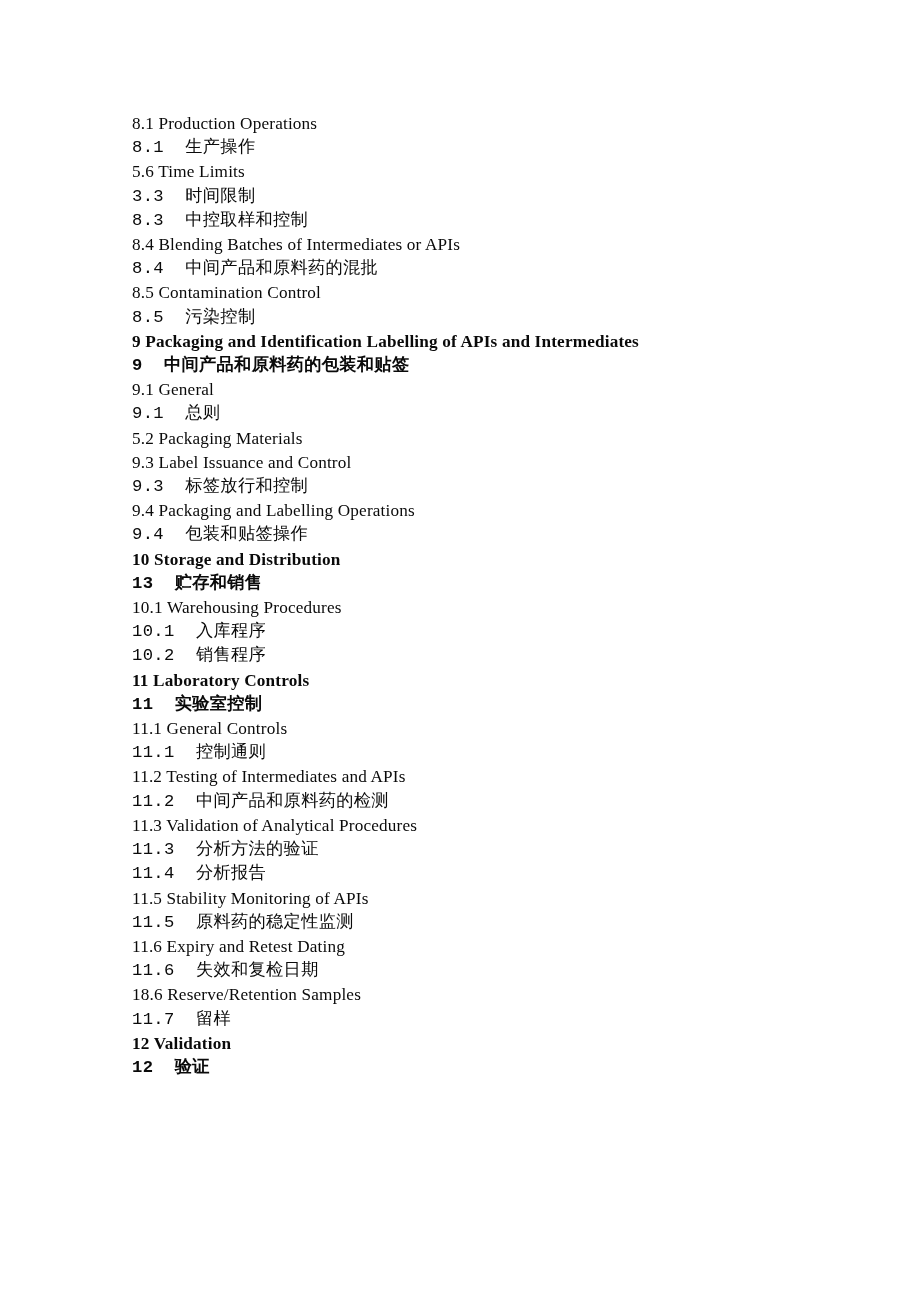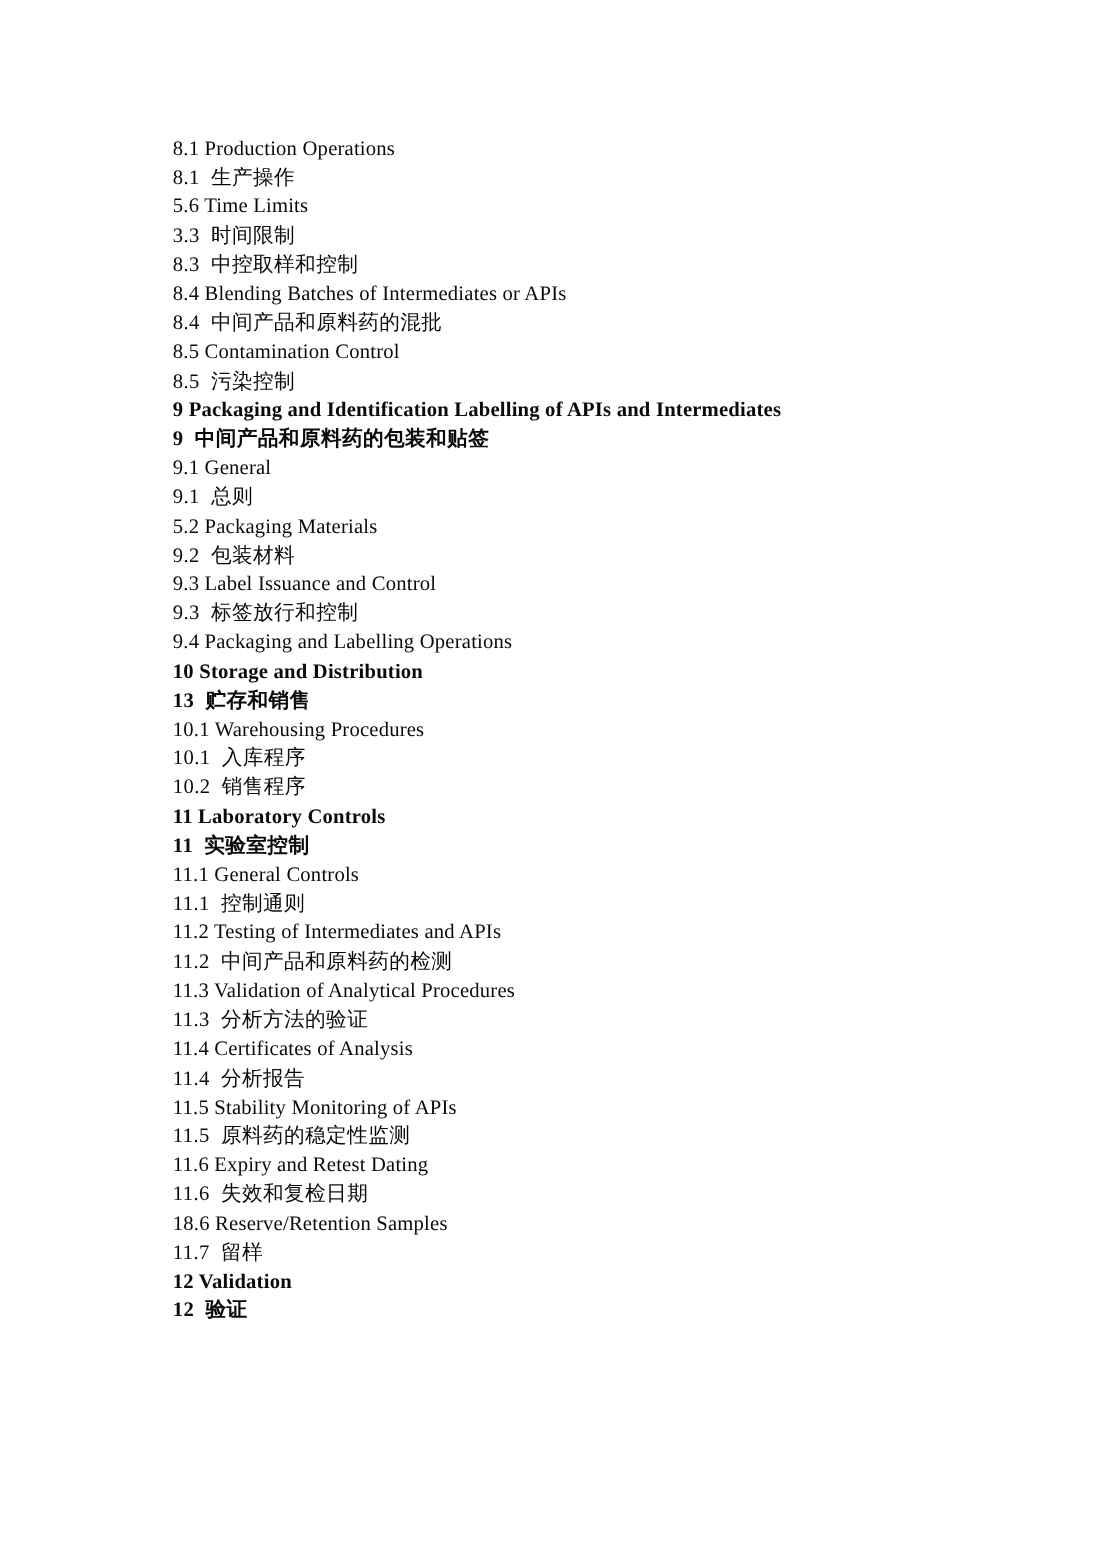--- a/index.html
+++ b/index.html
@@ -16,36 +16,36 @@
   #page {
     position: relative;
     width: 920px;
     height: 1302px;
     background: #ffffff;
     overflow: hidden;
     box-sizing: border-box;
   }
   #toc {
     position: absolute;
-    left: 144px;
+    left: 132px;
     top: 112px;
     width: 700px;
   }
   .toc-line {
     font-size: 17.2px;
     line-height: 24.2px;
     color: #0a0a0a;
     white-space: pre;
     letter-spacing: 0.01em;
   }
   .toc-line.bold {
     font-weight: bold;
   }
   .toc-line.cn {
-    font-family: Liberation Serif, serif;
+    font-family: Liberation Mono, monospace;
     letter-spacing: 0.02em;
   }
   .toc-line.cn.bold {
     font-weight: bold;
   }
 </style>
 </head>
 <body>
 
 <div id="page">
@@ -57,38 +57,37 @@
       <div class="toc-line cn">8.3  中控取样和控制</div>
       <div class="toc-line">8.4 Blending Batches of Intermediates or APIs</div>
       <div class="toc-line cn">8.4  中间产品和原料药的混批</div>
       <div class="toc-line">8.5 Contamination Control</div>
       <div class="toc-line cn">8.5  污染控制</div>
       <div class="toc-line bold">9 Packaging and Identification Labelling of APIs and Intermediates</div>
       <div class="toc-line bold cn">9  中间产品和原料药的包装和贴签</div>
       <div class="toc-line">9.1 General</div>
       <div class="toc-line cn">9.1  总则</div>
       <div class="toc-line">5.2 Packaging Materials</div>
-      <div class="toc-line cn">9.2  包装材料</div>
       <div class="toc-line">9.3 Label Issuance and Control</div>
       <div class="toc-line cn">9.3  标签放行和控制</div>
       <div class="toc-line">9.4 Packaging and Labelling Operations</div>
+      <div class="toc-line cn">9.4  包装和贴签操作</div>
       <div class="toc-line bold">10 Storage and Distribution</div>
       <div class="toc-line bold cn">13  贮存和销售</div>
       <div class="toc-line">10.1 Warehousing Procedures</div>
       <div class="toc-line cn">10.1  入库程序</div>
       <div class="toc-line cn">10.2  销售程序</div>
       <div class="toc-line bold">11 Laboratory Controls</div>
       <div class="toc-line bold cn">11  实验室控制</div>
       <div class="toc-line">11.1 General Controls</div>
       <div class="toc-line cn">11.1  控制通则</div>
       <div class="toc-line">11.2 Testing of Intermediates and APIs</div>
       <div class="toc-line cn">11.2  中间产品和原料药的检测</div>
       <div class="toc-line">11.3 Validation of Analytical Procedures</div>
       <div class="toc-line cn">11.3  分析方法的验证</div>
-      <div class="toc-line">11.4 Certificates of Analysis</div>
       <div class="toc-line cn">11.4  分析报告</div>
       <div class="toc-line">11.5 Stability Monitoring of APIs</div>
       <div class="toc-line cn">11.5  原料药的稳定性监测</div>
       <div class="toc-line">11.6 Expiry and Retest Dating</div>
       <div class="toc-line cn">11.6  失效和复检日期</div>
       <div class="toc-line">18.6 Reserve/Retention Samples</div>
       <div class="toc-line cn">11.7  留样</div>
       <div class="toc-line bold">12 Validation</div>
       <div class="toc-line bold cn">12  验证</div>
     </div>

